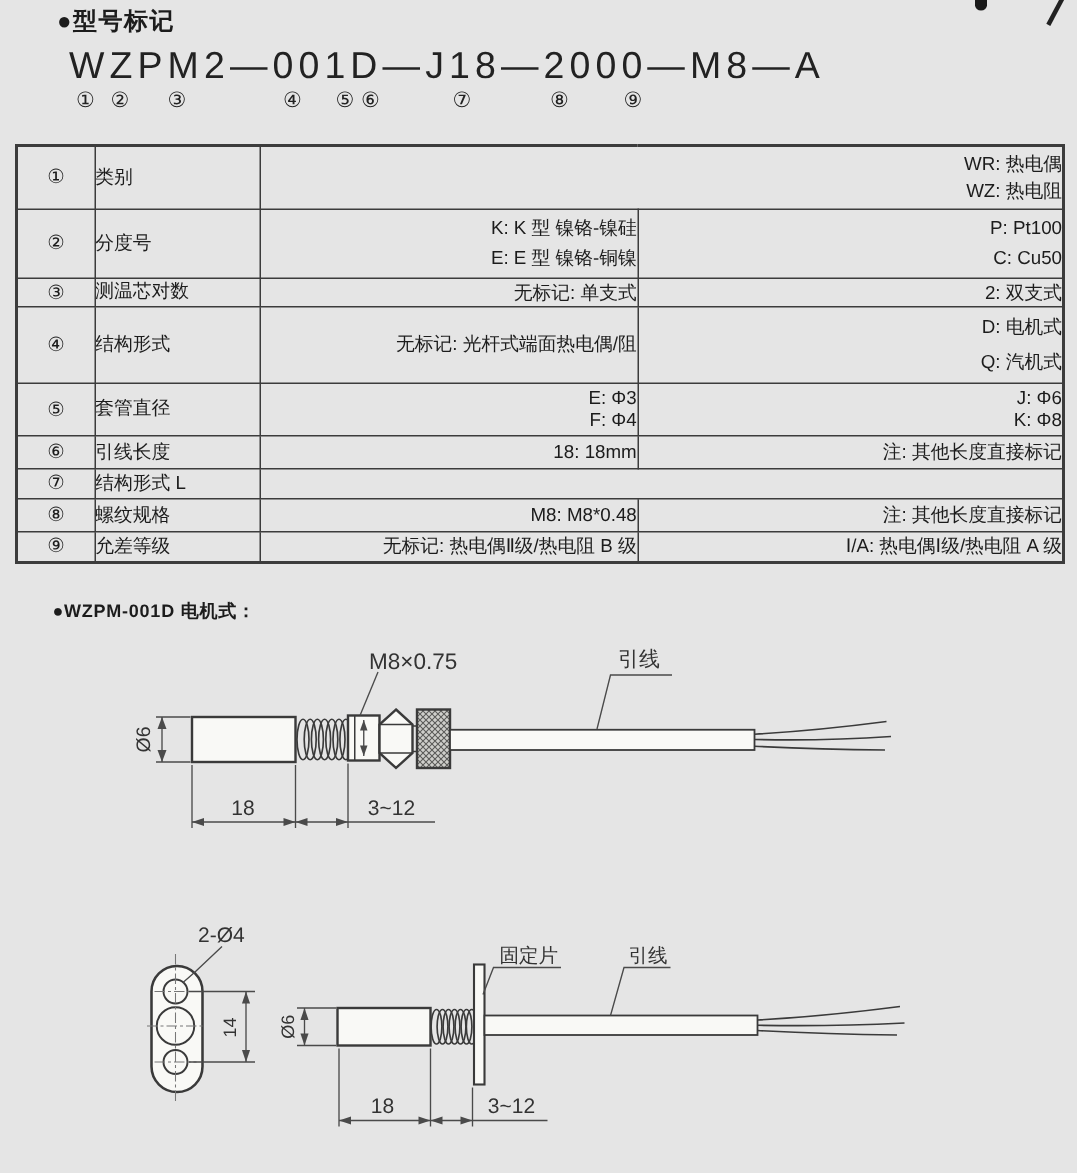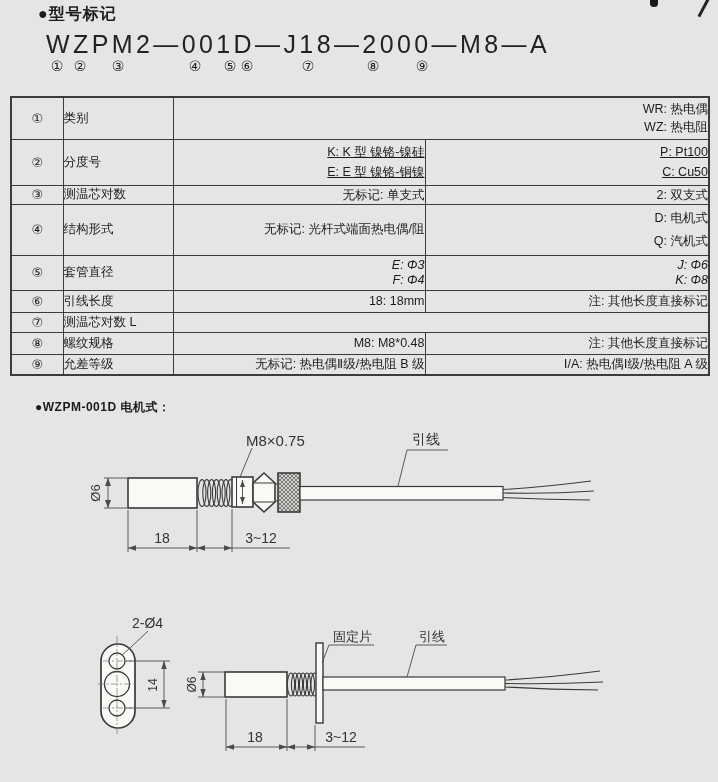--- a/index.html
+++ b/index.html
@@ -35,22 +35,22 @@
     border:1px solid #3c3c3c;
     vertical-align:middle;
     padding:0;
     overflow:hidden;
   }
   table.spec{border:2px solid #3c3c3c;}
   td.c1{text-align:center;font-size:13px;}
   td.c2{padding-left:12px;}
   td.c3,td.c4{padding-left:9px;}
   .cell-line{line-height:18px;text-align:right;}
-  .lh20 .cell-line{line-height:20px;text-decoration:underline;}
-  .lh15 .cell-line{line-height:15px;font-style:italic;}
+  .lh20 .cell-line{line-height:20px;}
+  .lh15 .cell-line{line-height:15px;}
   .lh23 .cell-line{line-height:23px;}
   .sec-title{
     position:absolute;font-size:12px;font-weight:bold;
     letter-spacing:0.5px;white-space:nowrap;
   }
   .sec-title.t1{left:35px;top:399px;}
   .sec-title.t2{left:50px;top:584px;}
   svg.drawing{position:absolute;left:0;}
   svg text{font-family:"Liberation Sans","DejaVu Sans",sans-serif;fill:#333;}
 </style>
@@ -141,21 +141,21 @@
       <td class="c2"><span>引线长度</span></td>
       <td class="c3">
             <div class="cell-line">18: 18mm</div>
           </td>
       <td class="c4">
             <div class="cell-line">注: 其他长度直接标记</div>
           </td>
     </tr>
     <tr style="height:20px">
       <td class="c1"><span>⑦</span></td>
-      <td class="c2"><span>测温芯对数 L</span></td>
+      <td class="c2"><span>结构形式 L</span></td>
       <td class="c3" colspan="2">
             <div class="cell-line"></div>
           </td>
     </tr>
     <tr style="height:22px">
       <td class="c1"><span>⑧</span></td>
       <td class="c2"><span>螺纹规格</span></td>
       <td class="c3">
             <div class="cell-line">M8: M8*0.48</div>
           </td>

